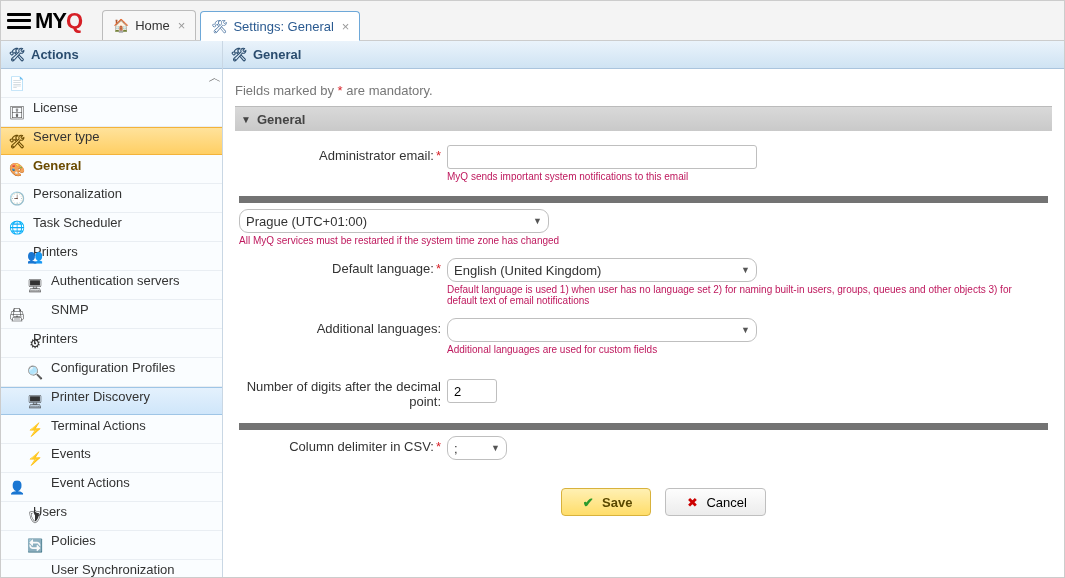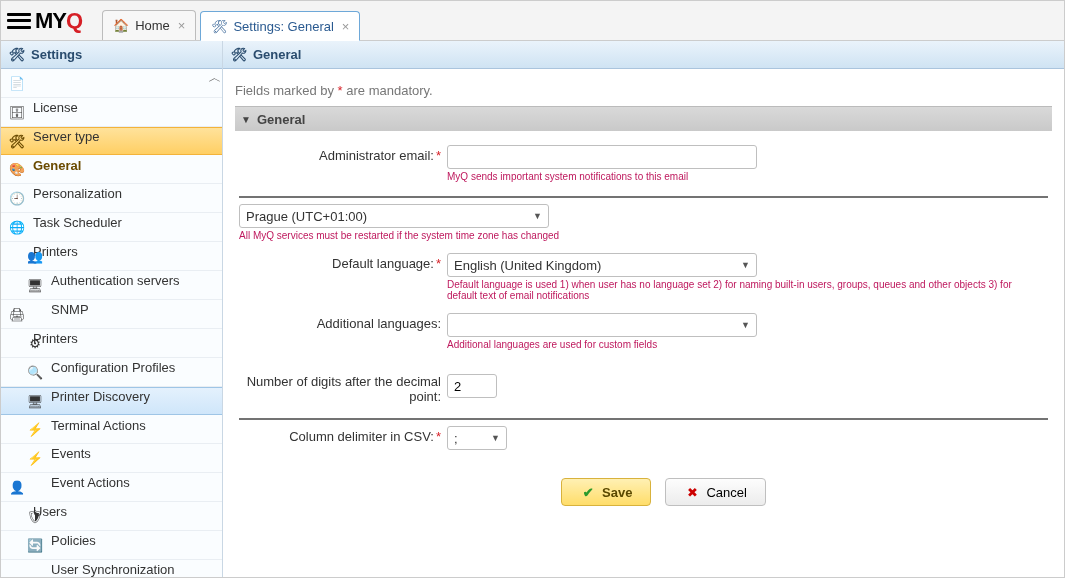--- a/index.html
+++ b/index.html
@@ -36,31 +36,31 @@
   .content-header { height:28px; display:flex; align-items:center; gap:6px; padding:0 8px; background:linear-gradient(#eaf3fb,#cfe3f3); border-bottom:1px solid #aac4dd; font-weight:bold; color:#2a4c6e; }
   .content-body { flex:1; overflow:auto; padding:10px 12px 0 12px; }
   .mandatory-note { color:#777; font-size:13px; margin:4px 0 8px 0; }
   .mandatory-note .ast { color:#d61f26; }
 
   .section { border-top:1px solid #bbb; }
   .section-head { background:linear-gradient(#d9d9d9,#c9c9c9); height:24px; display:flex; align-items:center; gap:6px; padding:0 6px; font-weight:bold; color:#444; cursor:pointer; }
   .section-head .caret { font-size:10px; }
 
   .form { padding:8px 4px 0 4px; }
-  .row { display:flex; align-items:flex-start; padding:6px 0 14px 0; border-bottom:2px solid #737373; }
+  .row { display:flex; align-items:flex-start; padding:6px 0 14px 0; border-bottom:7px solid #737373; }
   .row.noborder { border-bottom:none; }
   .row .lab { width:208px; min-width:208px; text-align:right; padding-right:6px; padding-top:3px; color:#333; }
   .row .lab .ast { color:#d61f26; margin-left:2px; }
   .row .ctrl { flex:1; display:flex; flex-direction:column; gap:2px; }
   .help { color:#be185d; font-size:10px; margin-top:0; }
   input[type=text] { border:1px solid #bfbfbf; border-radius:3px; height:24px; padding:0 6px; font-family:inherit; font-size:13px; background:#fff; }
   .w-lg { width:310px; }
   .w-sm { width:50px; }
   .w-md { width:60px; }
-  .select { height:24px; border:1px solid #bfbfbf; border-radius:3px; background:#fff; display:flex; align-items:center; justify-content:space-between; padding:0 6px; cursor:pointer; }
+  .select { height:24px; border:1px solid #bfbfbf; border-radius:9px; background:#fff; display:flex; align-items:center; justify-content:space-between; padding:0 6px; cursor:pointer; }
   .select .arrow { font-size:9px; color:#555; }
 
   .buttons { display:flex; gap:14px; justify-content:center; padding:14px 0 10px 0; margin-left:40px; }
   .btn { display:flex; align-items:center; gap:6px; height:28px; padding:0 18px; border:1px solid #bfbfbf; border-radius:4px; background:linear-gradient(#fdfdfd,#ececec); cursor:pointer; font-family:inherit; font-size:13px; }
   .btn.primary { background:linear-gradient(#fff0b3,#ffdd6a); border-color:#d8b23c; font-weight:bold; color:#5a4800; }
 
   
   .ico { width:16px; height:16px; display:inline-flex; align-items:center; justify-content:center; font-size:13px; line-height:1; }
 </style>
 </head>
@@ -89,21 +89,21 @@
         <span class="close">×</span>
       </div>
     </div>
   </div>
 
   <div class="main">
 
     <div class="sidebar">
       <div class="sidebar-header">
         <span class="ico">🛠</span>
-        <span>Settings</span>
+        <span>Actions</span>
       </div>
       <div class="sidebar-scroll">
         <div class="scroll-up">︿</div>
         <div class="sidebar-items">
           <div class="side-item">
               <span class="ico">📄</span>
               <span class="label">License</span>
             </div>
           <div class="side-item">
               <span class="ico">🗄</span>

